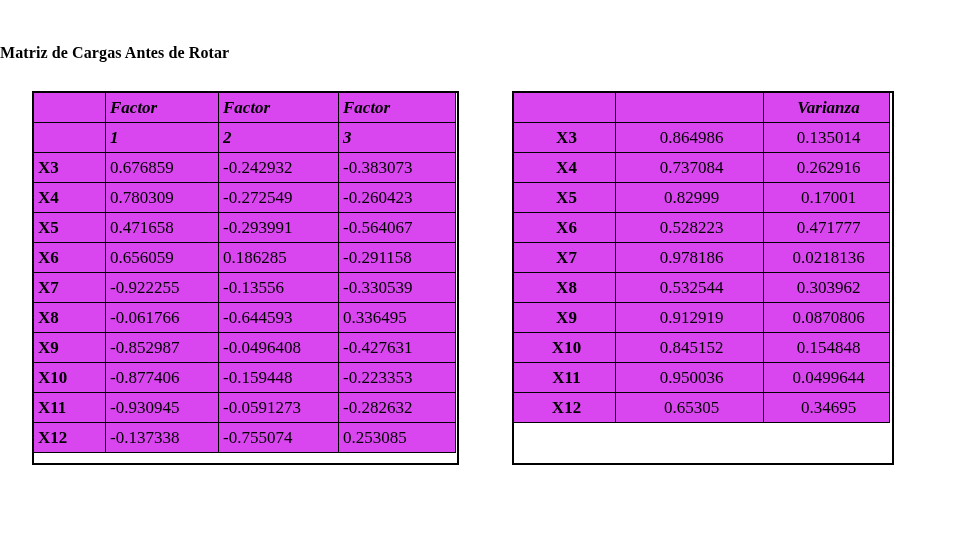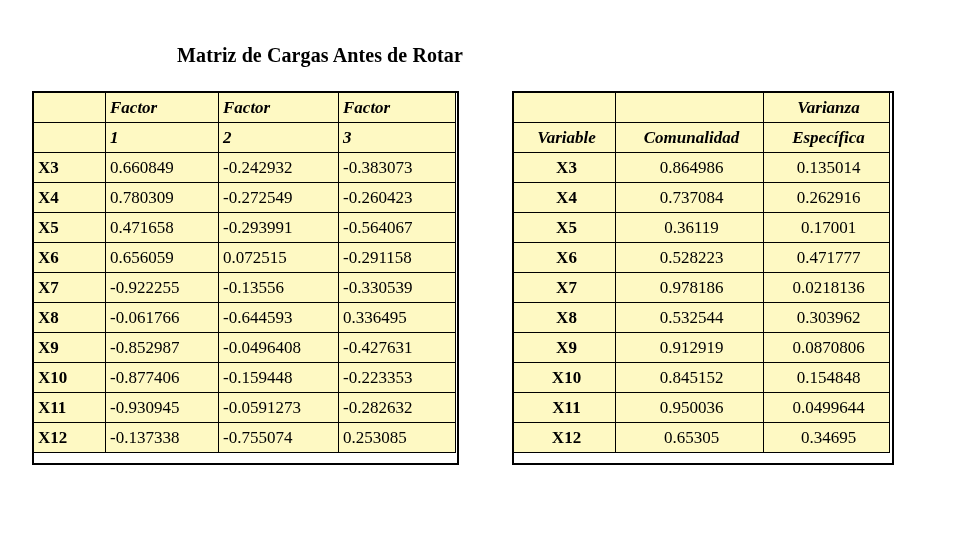--- a/index.html
+++ b/index.html
@@ -14,33 +14,33 @@
     overflow: hidden;
     font-family: "Liberation Serif", "DejaVu Serif", serif;
     color: #000000;
   }
 
   #page-title {
     position: absolute;
     left: 0;
     top: 44px;
     width: 640px;
-    text-align: center;
-    font-size: 20px;
+    text-align: left;
+    font-size: 16px;
     font-weight: bold;
     font-family: "Liberation Serif", "DejaVu Serif", serif;
     letter-spacing: 0.1px;
     white-space: nowrap;
   }
 
   table.matrix {
     position: absolute;
     border-collapse: collapse;
     table-layout: fixed;
-    background: #fef9c3;
+    background: #d946ef;
   }
   table.matrix td {
     border: 1px solid #000000;
     padding: 0 0 0 4px;
     font-size: 17px;
     line-height: 1;
     height: 29px;
     vertical-align: middle;
     white-space: nowrap;
     overflow: hidden;
@@ -109,40 +109,40 @@
         <td class="hdr">Factor</td>
       </tr>
       <tr>
         <td class="blank">&nbsp;</td>
         <td class="hdr">1</td>
         <td class="hdr">2</td>
         <td class="hdr">3</td>
       </tr>
       <tr>
         <td class="varcell">X3</td>
-        <td>0.660849</td>
+        <td>0.676859</td>
         <td>-0.242932</td>
         <td>-0.383073</td>
       </tr>
       <tr>
         <td class="varcell">X4</td>
         <td>0.780309</td>
         <td>-0.272549</td>
         <td>-0.260423</td>
       </tr>
       <tr>
         <td class="varcell">X5</td>
         <td>0.471658</td>
         <td>-0.293991</td>
         <td>-0.564067</td>
       </tr>
       <tr>
         <td class="varcell">X6</td>
         <td>0.656059</td>
-        <td>0.072515</td>
+        <td>0.186285</td>
         <td>-0.291158</td>
       </tr>
       <tr>
         <td class="varcell">X7</td>
         <td>-0.922255</td>
         <td>-0.13556</td>
         <td>-0.330539</td>
       </tr>
       <tr>
         <td class="varcell">X8</td>
@@ -184,37 +184,32 @@
     <col style="width:148px">
     <col style="width:126px">
   </colgroup>
   <tbody id="communalities-body">
       <tr>
         <td class="blank">&nbsp;</td>
         <td class="blank">&nbsp;</td>
         <td class="hdr">Varianza</td>
       </tr>
       <tr>
-        <td class="hdr">Variable</td>
-        <td class="hdr">Comunalidad</td>
-        <td class="hdr">Específica</td>
-      </tr>
-      <tr>
         <td class="varcell">X3</td>
         <td>0.864986</td>
         <td>0.135014</td>
       </tr>
       <tr>
         <td class="varcell">X4</td>
         <td>0.737084</td>
         <td>0.262916</td>
       </tr>
       <tr>
         <td class="varcell">X5</td>
-        <td>0.36119</td>
+        <td>0.82999</td>
         <td>0.17001</td>
       </tr>
       <tr>
         <td class="varcell">X6</td>
         <td>0.528223</td>
         <td>0.471777</td>
       </tr>
       <tr>
         <td class="varcell">X7</td>
         <td>0.978186</td>

